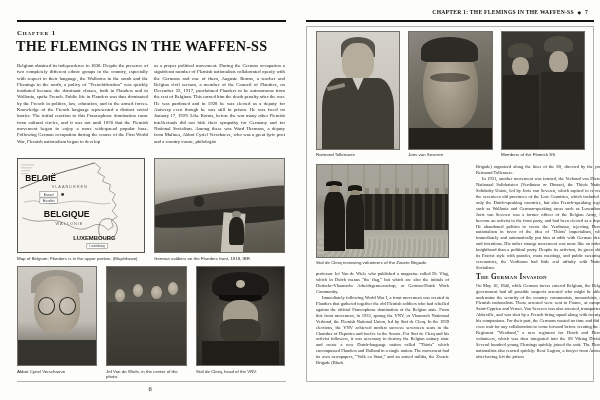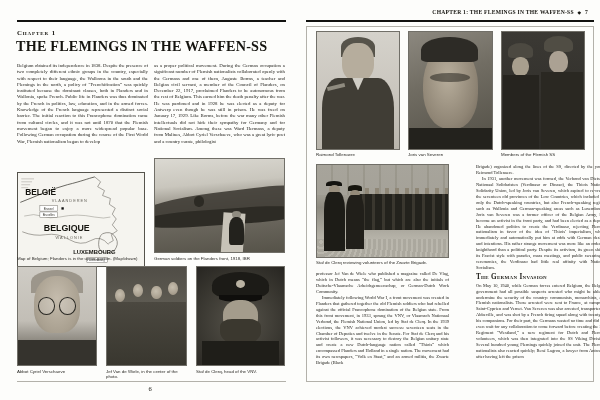--- a/index.html
+++ b/index.html
@@ -110,21 +110,21 @@
   <div class="gutter"></div>
 
   <section class="page left">
     <div class="rule-thick" style="left:17px;top:20px;width:269px;"></div>
     <div class="chapter-label" style="left:17px;top:29px;">Chapter 1</div>
     <h1 class="chapter-title" style="left:16px;top:38px;">THE FLEMINGS IN THE WAFFEN-SS</h1>
 
     <div class="bodytext" style="left:17px;top:63px;width:131px;height:96px;">Belgium obtained its independence in 1838. Despite the presence of two completely different ethnic groups in the country, especially with respect to their language, the Walloons in the south and the Flemings in the north, a policy of “Frenchification” was quickly instituted because the dominant classes, both in Flanders and in Wallonia, spoke French. Public life in Flanders was thus dominated by the French in politics, law, education, and in the armed forces. Knowledge of the French language represented a distinct social barrier. The initial reaction to this Francophone domination came from cultural circles, and it was not until 1870 that the Flemish movement began to enjoy a more widespread popular base. Following German occupation during the course of the First World War, Flemish nationalism began to develop</div>
     <div class="bodytext" style="left:154px;top:63px;width:131px;height:96px;">as a proper political movement. During the German occupation a significant number of Flemish nationalists collaborated openly with the Germans and one of them, Auguste Borms, a teacher and Belgian civil servant, a member of the Council of Flanders, on December 22, 1917, proclaimed Flanders to be autonomous from the rest of Belgium. This earned him the death penalty after the war. He was pardoned and in 1928 he was elected as a deputy for Antwerp even though he was still in prison. He was freed on January 17, 1929. Like Borms, before the war many other Flemish intellectuals did not hide their sympathy for Germany and for National Socialism. Among these was Ward Hermans, a deputy from Malines, Abbot Cyriel Verschaeve, who was a great lyric poet and a country curate, philologist</div>
 
-    <figure class="photo" style="left:17px;top:172px;width:128px;height:95px;background:#f5f4ef;margin:0;border-color:#55534c;">
+    <figure class="photo" style="left:17px;top:158px;width:128px;height:95px;background:#f5f4ef;margin:0;border-color:#55534c;">
       <svg viewBox="0 0 128 95" width="126" height="93">
         <g stroke="#9a978f" stroke-width="0.5">
           <line x1="3" y1="6" x2="16" y2="6"></line>
             <line x1="3" y1="9" x2="14" y2="9"></line>
           <line x1="3" y1="12" x2="12" y2="12"></line>
             <line x1="3" y1="15" x2="10" y2="15"></line>
         </g>
         <path d="M2,30 C18,24 34,16 50,12 S70,6 78,4" fill="none" stroke="#44423c" stroke-width="0.8"></path>
         <path d="M78,4 l6,5 -3,5 7,4 -2,5 8,3 -1,6 6,4 -3,6 4,5 -4,6 5,6 -6,4 2,6 -5,3" fill="none" stroke="#6b6961" stroke-width="0.6"></path>
         <path d="M6,44 q10,-3 18,0 t18,1 t18,-2 t18,2 t16,0" fill="none" stroke="#8a877f" stroke-width="0.5"></path>

